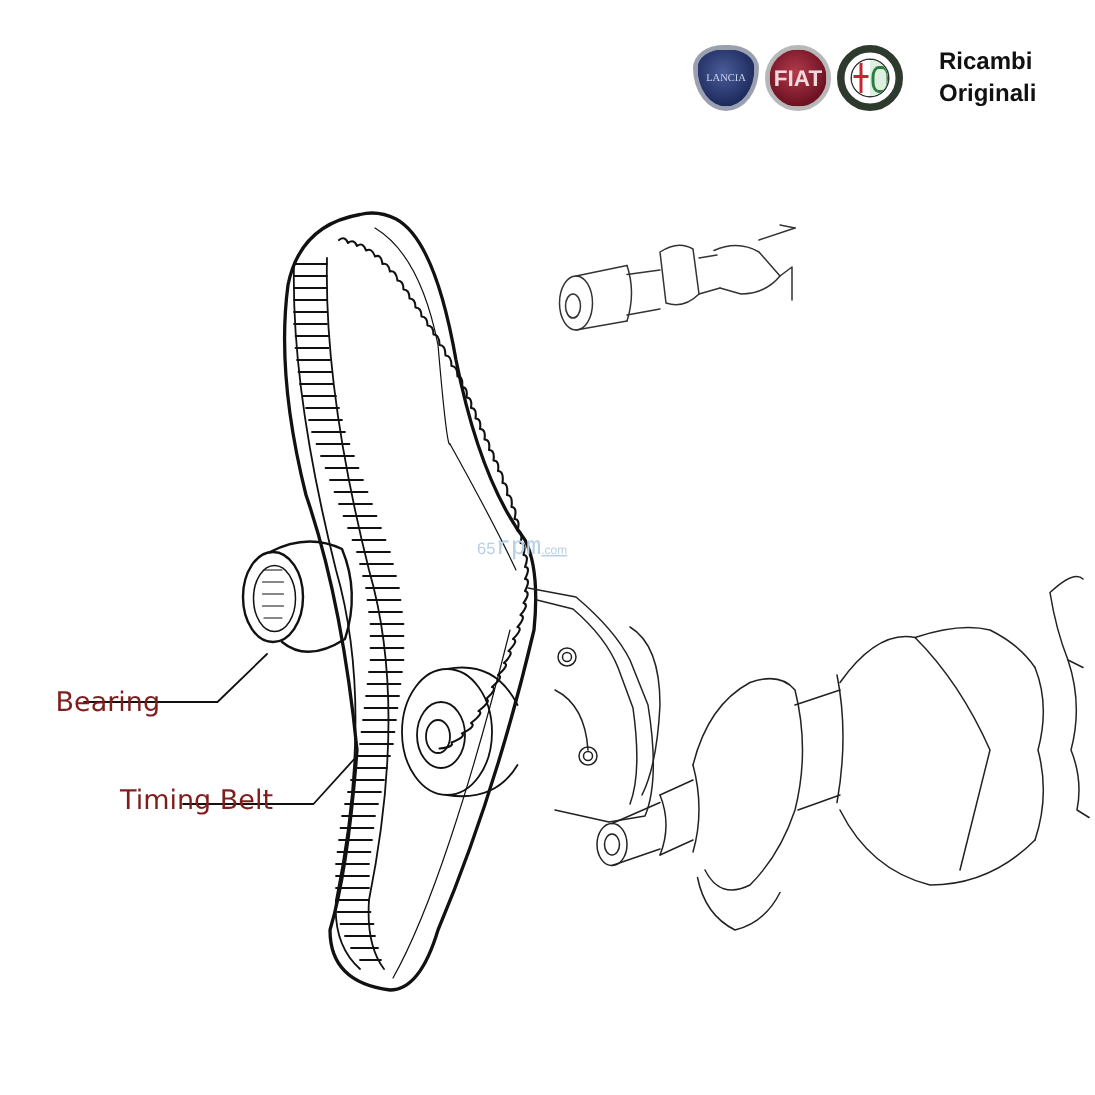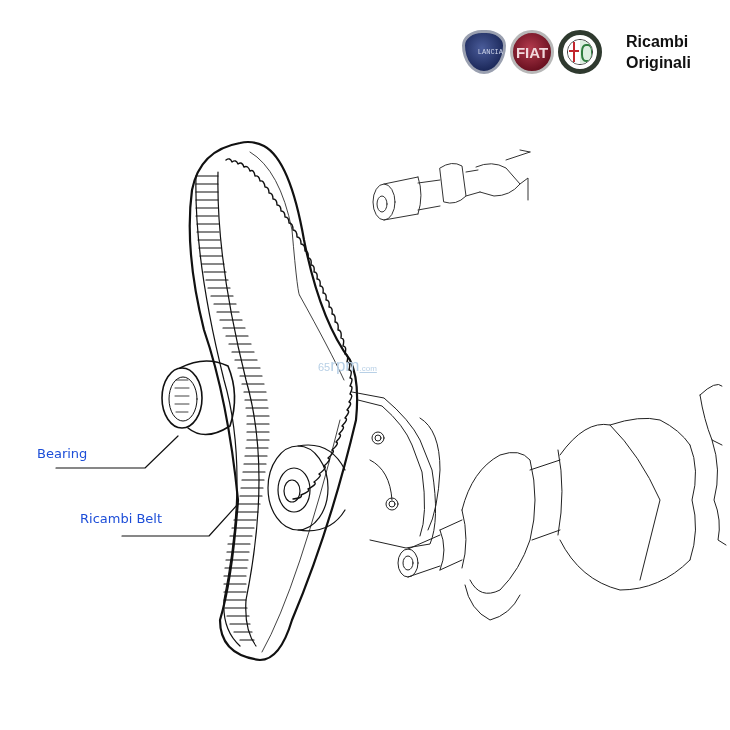--- a/index.html
+++ b/index.html
@@ -1,31 +1,31 @@
 <!DOCTYPE html>
 <html><head>
 <meta charset="utf-8">
 <style>
   html, body { margin:0; padding:0; background:#ffffff; }
   #stage { position:relative; width:730px; height:730px; overflow:hidden; background:#fff; font-family:"DejaVu Sans","Liberation Sans",sans-serif; }
   .brand { position:absolute; left:462px; top:30px; display:flex; align-items:center; gap:4px; }
   .badge { width:44px; height:44px; border-radius:50%; display:flex; align-items:center; justify-content:center; box-sizing:border-box; }
-  .badge-lancia { background:radial-gradient(circle at 45% 40%, #4a5c9a, #1d2a5c 70%); border:3px solid #9aa0b0; border-radius:45% 45% 50% 50%/35% 35% 65% 65%; color:#cfd6ea; font-size:7px; font-family:Liberation Mono, monospace;justify-content:flex-end; }
+  .badge-lancia { background:radial-gradient(circle at 45% 40%, #4a5c9a, #1d2a5c 70%); border:3px solid #9aa0b0; border-radius:45% 45% 50% 50%/35% 35% 65% 65%; color:#cfd6ea; font-size:7px; font-family:Liberation Serif, serif; }
   .badge-fiat { background:radial-gradient(circle at 45% 40%, #b23a4c, #6d1222 70%); border:3px solid #b8b8b8; color:#f1d8dc; font-size:15px; font-weight:bold; font-family:"Liberation Sans",sans-serif; }
   .badge-alfa { background:#fff; border:5px solid #2f3a2f; color:#222; font-size:6px; position:relative; }
   .badge-alfa .inner { width:24px; height:24px; border-radius:50%; display:flex; overflow:hidden; border:1px solid #333; }
   .badge-alfa .inner .l { flex:1; background:#fff; position:relative; }
   .badge-alfa .inner .l::before { content:""; position:absolute; left:5px; top:2px; width:2px; height:20px; background:#c2262e; }
   .badge-alfa .inner .l::after { content:""; position:absolute; left:1px; top:10px; width:10px; height:2px; background:#c2262e; }
   .badge-alfa .inner .r { flex:1; background:#dcefe0; position:relative; }
   .badge-alfa .inner .r::before { content:""; position:absolute; left:1px; top:4px; width:8px; height:14px; border:2px solid #2e7d3e; border-radius:40%; }
   .brand-text { margin-left:20px; font-family:"Liberation Sans",sans-serif; font-weight:bold; font-size:16px; line-height:21px; color:#111; }
-  .callout { position:absolute; font-family:"DejaVu Sans","Liberation Sans",sans-serif; font-size:13px; color:#1d4ed8; }
+  .callout { position:absolute; font-family:"DejaVu Sans","Liberation Sans",sans-serif; font-size:18px; color:#7f1d1d;margin-top:12px; }
   .watermark { position:absolute; left:318px; top:356px; font-family:"Liberation Sans",sans-serif; color:#b8d0e6; font-size:13px; letter-spacing:0px; }
-  .watermark .big { font-size:17px; }
+  .watermark .big { font-size:17px;font-family:Liberation Mono, monospace; }
   .watermark .small { font-size:8px;text-decoration:underline; }
   svg { position:absolute; left:0; top:0; }
 </style>
 </head>
 <body>
 
 <div id="stage">
 
   <div class="brand">
     <div class="badge badge-lancia">
@@ -121,19 +121,19 @@
       <path d="M465 585 Q470 610 490 620 Q510 615 520 595"></path>
     </g>
 
     <g stroke-width="1.2" stroke="#111">
       <path d="M56 468 L145 468 L178 436"></path>
       <path d="M122 536 L209 536 L238 504"></path>
     </g>
   </svg>
 
   <div class="callout" style="left:37px; top:446px;">Bearing</div>
-  <div class="callout" style="left:80px; top:511px;">Ricambi Belt</div>
+  <div class="callout" style="left:80px; top:511px;">Timing Belt</div>
 
   <div class="watermark">
     <span class="small-prefix" style="font-size:11px">65</span><span class="big">rpm</span><span class="small">.com</span>
   </div>
 
 </div>
 
 </body></html>

